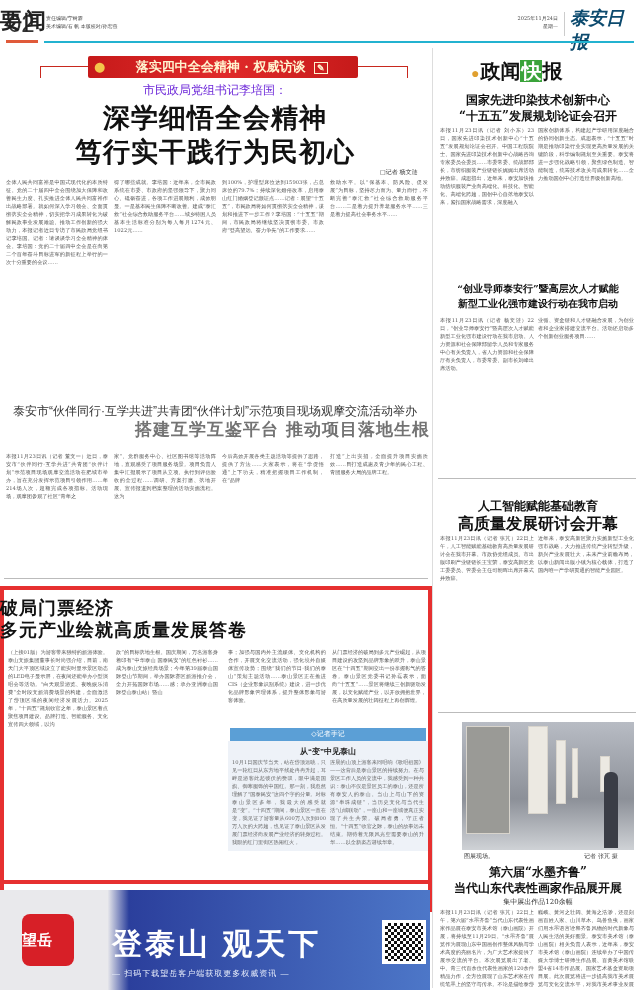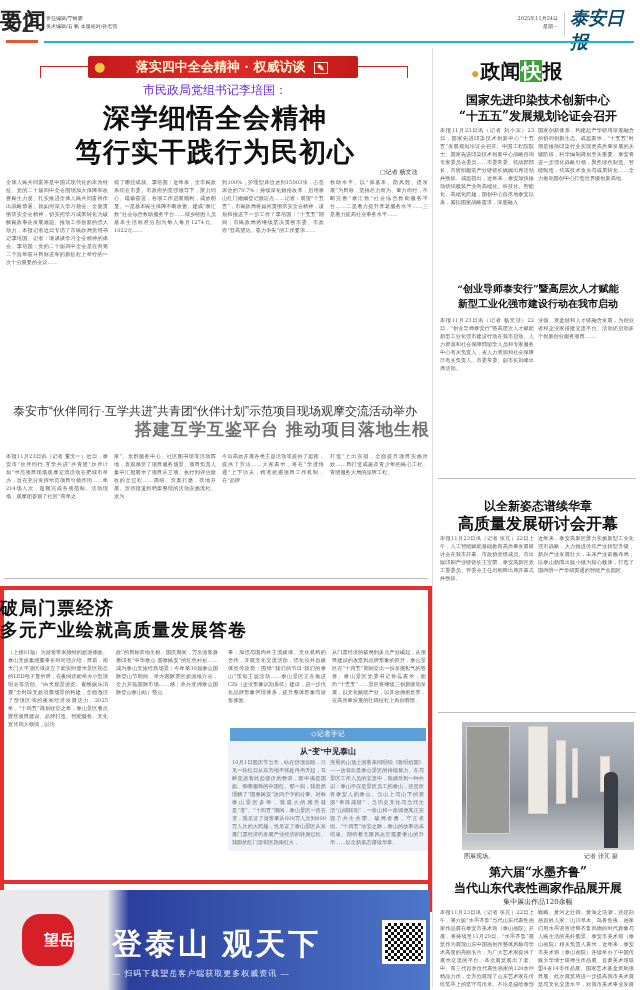--- a/index.html
+++ b/index.html
@@ -22,21 +22,21 @@
 .hline{position:absolute;height:1px;background:#bbb}
 .kicker2{position:absolute;left:0;width:430px;top:403px;text-align:center;font-family:"Liberation Sans",sans-serif;font-size:12px;color:#333}
 .h2{position:absolute;left:0;width:430px;top:418px;text-align:right;font-weight:bold;font-size:17px;color:#737373;letter-spacing:1px}
 .redbox{position:absolute;left:0;top:586px;width:432px;height:326px;border:4px solid #e63030;border-bottom:none}
 .redbox-b{position:absolute;left:0;top:906px;width:432px;height:4px;background:#e63030}
 .h3{position:absolute;left:0;width:432px;text-align:left;font-weight:bold;font-size:18px;color:#111;letter-spacing:1px}
 .tag{position:absolute;left:230px;top:728px;width:196px;height:13px;background:#5b9fd6;color:#fff;font-size:7px;text-align:center;line-height:13px}
 .memo{position:absolute;left:228px;top:741px;width:200px;height:110px;background:#eef2f8}
 .memotitle{position:absolute;left:230px;top:746px;width:196px;text-align:center;font-family:"Liberation Sans",sans-serif;font-size:8px;font-weight:bold}
 .brand{position:absolute;left:0;top:912px;width:430px;height:78px;background:linear-gradient(90deg,#e9e9ec 0,#e9e9ec 25%,#2b3f9c 30%,#4d77c8 100%)}
-.brand-logo{position:absolute;left:22px;top:22px;width:52px;height:52px;background:#d71f27;border-radius:18px;color:#fff;font-size:15px;font-weight:bold;text-align:right;line-height:52px}
+.brand-logo{position:absolute;left:22px;top:22px;width:52px;height:52px;background:#d71f27;border-radius:8px;color:#fff;font-size:15px;font-weight:bold;text-align:left;line-height:52px}
 .brand-title{position:absolute;left:112px;top:914px;font-family:"Liberation Sans",sans-serif;font-size:30px;font-weight:bold;color:#fff;letter-spacing:3px}
 .brand-sub{position:absolute;left:112px;top:963px;font-family:"Liberation Sans",sans-serif;font-size:8px;color:#e8eefc;letter-spacing:1px}
 .qr{position:absolute;left:314px;top:923px;width:44px;height:44px;background:#fff;padding:3px}
 .qr div{width:100%;height:100%;background:repeating-conic-gradient(#111 0 25%,#fff 0 50%) 0 0/6px 6px}
 .rhead{position:absolute;left:436px;width:204px;text-align:center;font-weight:bold;color:#111}
 .zk{position:absolute;left:470px;top:58px;font-family:"Liberation Sans",sans-serif;font-size:20px;font-weight:bold;color:#111}
 .zk span{background:#3aa33a;color:#fff;padding:0 1px}
 .photo{position:absolute;left:462px;top:722px;width:172px;height:128px;background:linear-gradient(180deg,#b8bcc4 0,#8c9098 60%,#cfd2d6 100%)}
 .paint{position:absolute;background:#ece9e2;border:1px solid #d8d4cc}
 .cap{position:absolute;font-size:6px;color:#444}
@@ -118,21 +118,21 @@
 <div class="rhead" style="top:108px;font-size:12px">“十五五”发展规划论证会召开</div>
 <div class="col" style="left:440px;top:126px;width:94px;height:138px">本报11月23日讯（记者  刘小东）23日，国家先进印染技术创新中心“十五五”发展规划论证会召开。中国工程院院士、国家先进印染技术创新中心战略咨询专家委员会委员……市委常委、统战部部长，市纺织服装产业链链长娓娓出席活动并致辞。成思指出，近年来，泰安加快推动纺织服装产业向高端化、科技化、智能化、高端化跨越，国创中心自落地泰安以来，紧扣国家战略需求，深度融入</div>
 <div class="col" style="left:538px;top:126px;width:96px;height:138px">国家创新体系，构建起产学研用深度融合的协同创新生态。成思表示，“十五五”时期是推动印染行业实现更高质量发展的关键阶段，科学编制规划至关重要。泰安将进一步强化战略引领，聚焦绿色制造、智能制造，统筹技术攻关与成果转化……全力推动国创中心打造世界级创新高地。</div>
 
 <div class="rhead" style="top:282px;font-size:10px">“创业导师泰安行”暨高层次人才赋能</div>
 <div class="rhead" style="top:297px;font-size:10px">新型工业化强市建设行动在我市启动</div>
 <div class="col" style="left:440px;top:316px;width:94px;height:160px">本报11月23日讯（记者  杨文涟）22日，“创业导师泰安行”暨高层次人才赋能新型工业化强市建设行动在我市启动。人力资源和社会保障部留学人员和专家服务中心有关负责人，省人力资源和社会保障厅有关负责人，市委常委、副市长刘峰出席活动。</div>
 <div class="col" style="left:538px;top:316px;width:96px;height:160px">业循、资金链和人才链融合发展，为创业者和企业家搭建交流平台。活动还启动多个创新创业服务项目……</div>
 <div class="hline" style="left:438px;top:478px;width:198px"></div>
 
-<div class="rhead" style="top:498px;font-size:12px">以全新姿态谱续华章</div>
+<div class="rhead" style="top:498px;font-size:12px">人工智能赋能基础教育</div>
 <div class="rhead" style="top:514px;font-size:16px">高质量发展研讨会开幕</div>
 <div class="col" style="left:440px;top:534px;width:94px;height:172px">本报11月23日讯（记者  张芃）22日上午，人工智能赋能基础教育高质量发展研讨会在我市开幕。市政协党组成员、市出版印刷产业链链长王宝荣，泰安高新区党工委委员、管委会主任司朝晖出席开幕式并致辞。</div>
 <div class="col" style="left:538px;top:534px;width:96px;height:172px">近年来，泰安高新区聚力实施新型工业化强市战略，大力推进传统产业转型升级，新兴产业发展壮大，未来产业前瞻布局，以泰山新闻出版小镇为核心载体，打造了国内唯一产学研贯通的智能产业园区。</div>
 <div class="hline" style="left:438px;top:712px;width:198px"></div>
 
 <div class="photo">
   <div class="paint" style="left:4px;top:4px;width:44px;height:108px;background:#9a9a96"></div>
   <div class="paint" style="left:66px;top:4px;width:20px;height:88px"></div>
   <div class="paint" style="left:94px;top:18px;width:10px;height:64px"></div>
   <div class="paint" style="left:110px;top:26px;width:6px;height:50px"></div>

